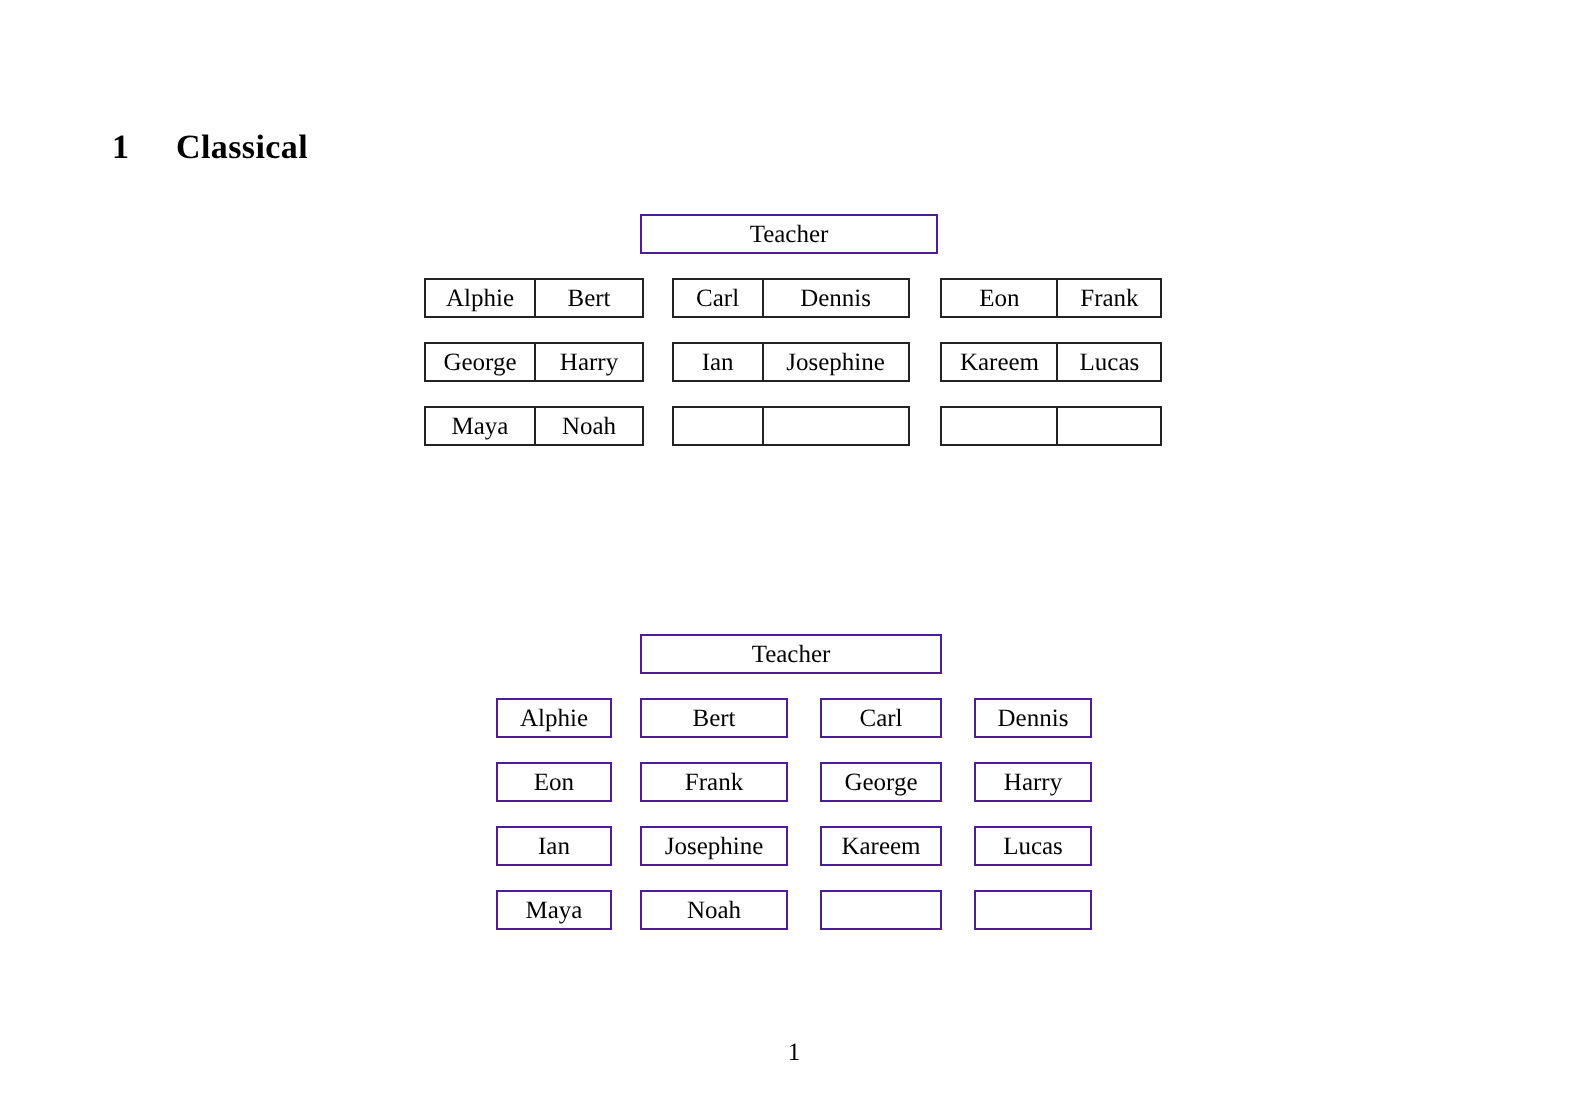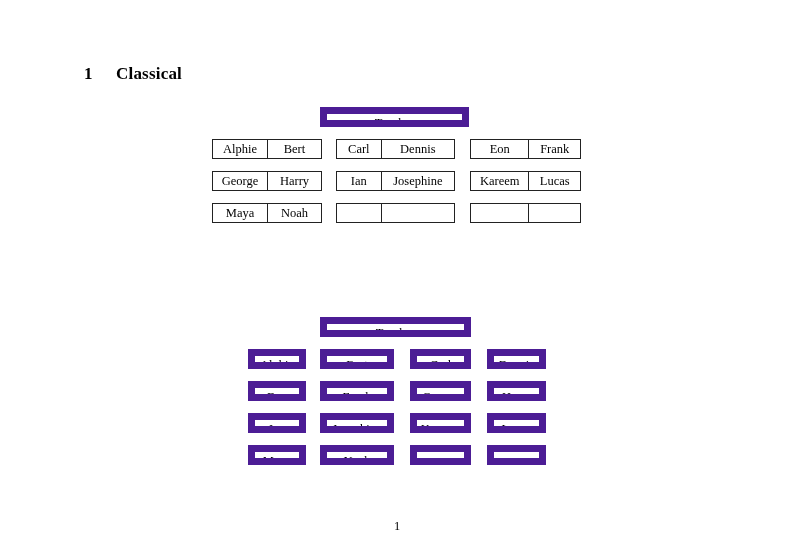--- a/index.html
+++ b/index.html
@@ -26,28 +26,28 @@
     font-weight: bold;
     font-size: 17px;
     line-height: 20px;
     white-space: nowrap;
     letter-spacing: 0.2px;
   }
   .section-heading .sec-num {
     display: inline-block;
     width: 32px;
   }
-  #heading-classical   { left: 84px; top: 64px; }
+  #heading-classical   { left: 56px; top: 64px; }
   #heading-distributed { left: 66px; top: 275px; }
 
   
   .cellbox {
     position: absolute;
     box-sizing: border-box;
-    border: 7px solid #4c1d95;
+    border: 1px solid #4c1d95;
     background: #ffffff;
     height: 20px;
     line-height: 18px;
     font-size: 12.5px;
     text-align: center;
     white-space: nowrap;
     overflow: hidden;
   }
 
   

